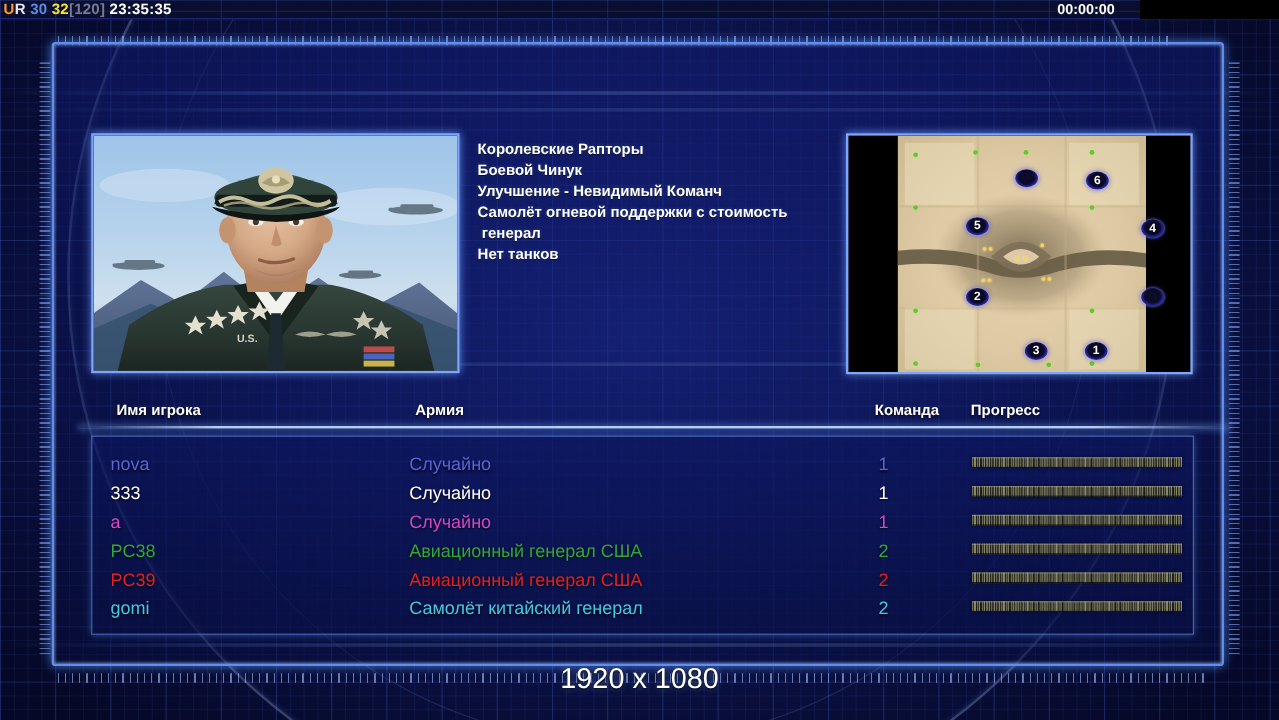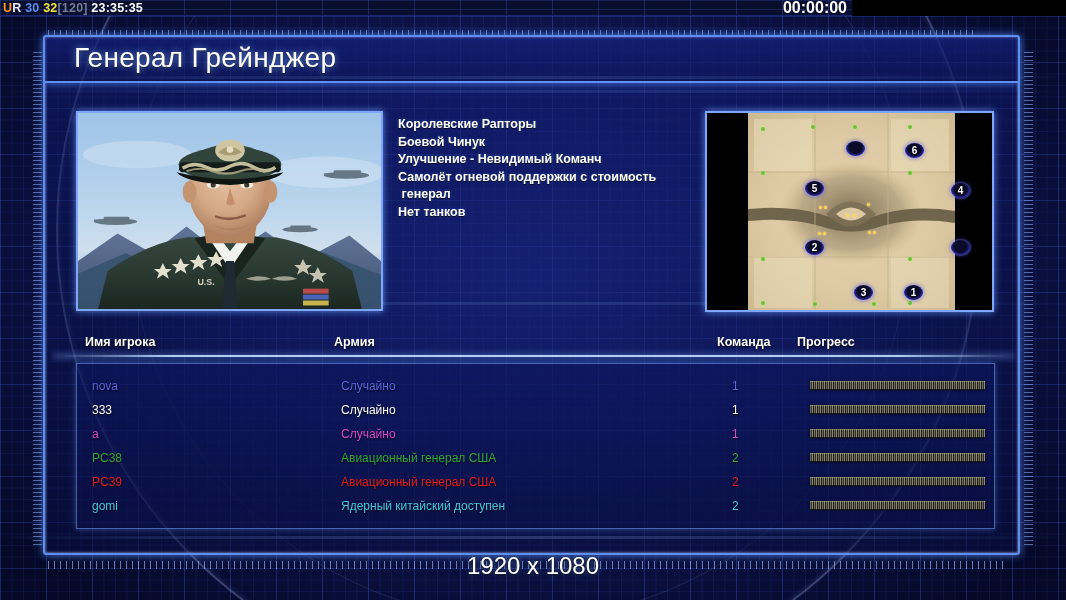--- a/index.html
+++ b/index.html
@@ -4,34 +4,34 @@
 <style>
   * { margin:0; padding:0; box-sizing:border-box; }
   html,body { width:1066px; height:600px; overflow:hidden; background:#000; }
   body {
     font-family:"Liberation Sans", sans-serif;
     position:relative;
   }
 
   
   #topbar{
-    position:absolute; left:0; top:0; width:852px; height:16px;
+    position:absolute; left:0; top:0; width:950px; height:16px;
     background:#0a0e2e;
     background-image:
       linear-gradient(to right, rgba(60,90,200,.30) 1px, transparent 1px),
       linear-gradient(to bottom, rgba(60,90,200,.25) 1px, transparent 1px);
     background-size:46px 16px, 16px 9px;
     border-bottom:1px solid #1a2470;
     display:flex; align-items:center; z-index:40;
   }
   #topbar .tl{ position:absolute; left:3px; top:0px; white-space:nowrap;
       font-size:12.5px; font-weight:bold; letter-spacing:.2px;
       font-family:"Liberation Sans", sans-serif; line-height:16px;}
-  #topbar .tr{ position:absolute; right:5px; top:0px;
-      font-size:16px; font-weight:bold; color:#ffffff; line-height:16px;}
+  #topbar .tr{ position:absolute; right:21px; top:0px;
+      font-size:12px; font-weight:bold; color:#ffffff; line-height:16px;}
   .c-u{color:#ff9b1e;} .c-r{color:#e8e8f0;} .c-30{color:#5a8de8;}
   .c-32{color:#f2e53a;} .c-120{color:#767b92;} .c-time{color:#ffffff;}
 
   
   #bg{
     position:absolute; left:0; top:16px; width:1066px; height:584px;
     background:
       radial-gradient(ellipse 700px 420px at 50% 45%, #1b2a8a 0%, #121c64 38%, #0a1040 68%, #050826 100%);
     overflow:hidden;
   }
@@ -146,38 +146,38 @@
     display:flex; align-items:center; justify-content:center;
     text-shadow:0 0 3px #000;
   }
   .gsup{ position:absolute; width:4px; height:4px; border-radius:50%;
     background:#6fbf3a; box-shadow:0 0 2px #aaff66; }
   .osup{ position:absolute; width:3px; height:3px; border-radius:50%;
     background:#ffd24a; box-shadow:0 0 2px #fff1a0; }
 
   
   #table-head{
-    position:absolute; left:0; top:298px; width:100%; height:22px;
+    position:absolute; left:12px; top:298px; width:100%; height:22px;
   }
   #table-head .hline{
     position:absolute; left:8px; top:20px; width:961px; height:2px;
     background:linear-gradient(to right, rgba(120,170,255,.15), rgba(190,215,255,.95) 12%, rgba(190,215,255,.95) 88%, rgba(120,170,255,.15));
     box-shadow:0 0 6px rgba(120,175,255,.9);
   }
   .th{ position:absolute; top:0px; font-size:12.5px; color:#ffffff; font-weight:bold;
        text-shadow:0 1px 2px rgba(0,0,0,.9); }
 
   #table-body{
     position:absolute; left:31px; top:326px; width:919px; height:166px;
     border:1px solid rgba(120,165,255,.55);
     box-shadow:0 0 6px rgba(90,150,255,.45);
     background:linear-gradient(to bottom, rgba(12,22,96,.55), rgba(9,16,72,.45));
   }
   .row{ position:absolute; left:0; width:100%; height:24px; }
-  .cell{ position:absolute; font-size:12px; top:3px; white-space:nowrap;
+  .cell{ position:absolute; font-size:15px; top:3px; white-space:nowrap;
          text-shadow:0 1px 2px rgba(0,0,0,.85); }
   .c-name{ left:15px; }
   .c-army{ left:264px; }
   .c-team{ left:655px; }
   .bar{
     position:absolute; left:733px; top:5px; width:175px; height:9px;
     background:
       repeating-linear-gradient(to right,
         #6b6b55 0px, #6b6b55 1px,
         #32322a 1px, #32322a 2px,
@@ -214,23 +214,20 @@
   <div class="streak" style="top:520px;opacity:.55"></div>
 
   <div class="vruler" style="left:33px; top:36px; height:496px;"></div>
   <div class="vruler" style="left:1024px; top:36px; height:496px;"></div>
   <div class="hruler tall" style="left:48px; top:14px; width:930px;"></div>
   <div class="hruler tall" style="left:48px; top:545px; width:960px;"></div>
 </div>
 
 <div id="frame">
 
-  <div id="titlebar">
-    <div id="title">Генерал Грейнджер</div>
-  </div>
 
   <div id="upper">
 
     <div id="portrait-box">
       <svg id="portrait" viewBox="0 0 307 200" preserveAspectRatio="none">
         <defs>
           <linearGradient id="sky" x1="0" y1="0" x2="0" y2="1">
             <stop offset="0%" stop-color="#9ec4e8"></stop>
             <stop offset="45%" stop-color="#b9d4ec"></stop>
             <stop offset="70%" stop-color="#cfe0ee"></stop>
@@ -467,21 +464,21 @@
 
     <div class="row" style="top:108px">
       <div class="cell c-name" style="color:#e62020">PC39</div>
       <div class="cell c-army" style="color:#e62020">Авиационный генерал США</div>
       <div class="cell c-team" style="color:#e62020">2</div>
       <div class="bar"></div>
     </div>
 
     <div class="row" style="top:132px">
       <div class="cell c-name" style="color:#46c8e0">gomi</div>
-      <div class="cell c-army" style="color:#46c8e0">Ядерный китайский доступен</div>
+      <div class="cell c-army" style="color:#46c8e0">Самолёт китайский генерал</div>
       <div class="cell c-team" style="color:#46c8e0">2</div>
       <div class="bar"></div>
     </div>
 
   </div>
 </div>
 
 <div id="resolution">1920 x 1080</div>
 
 </body></html>

